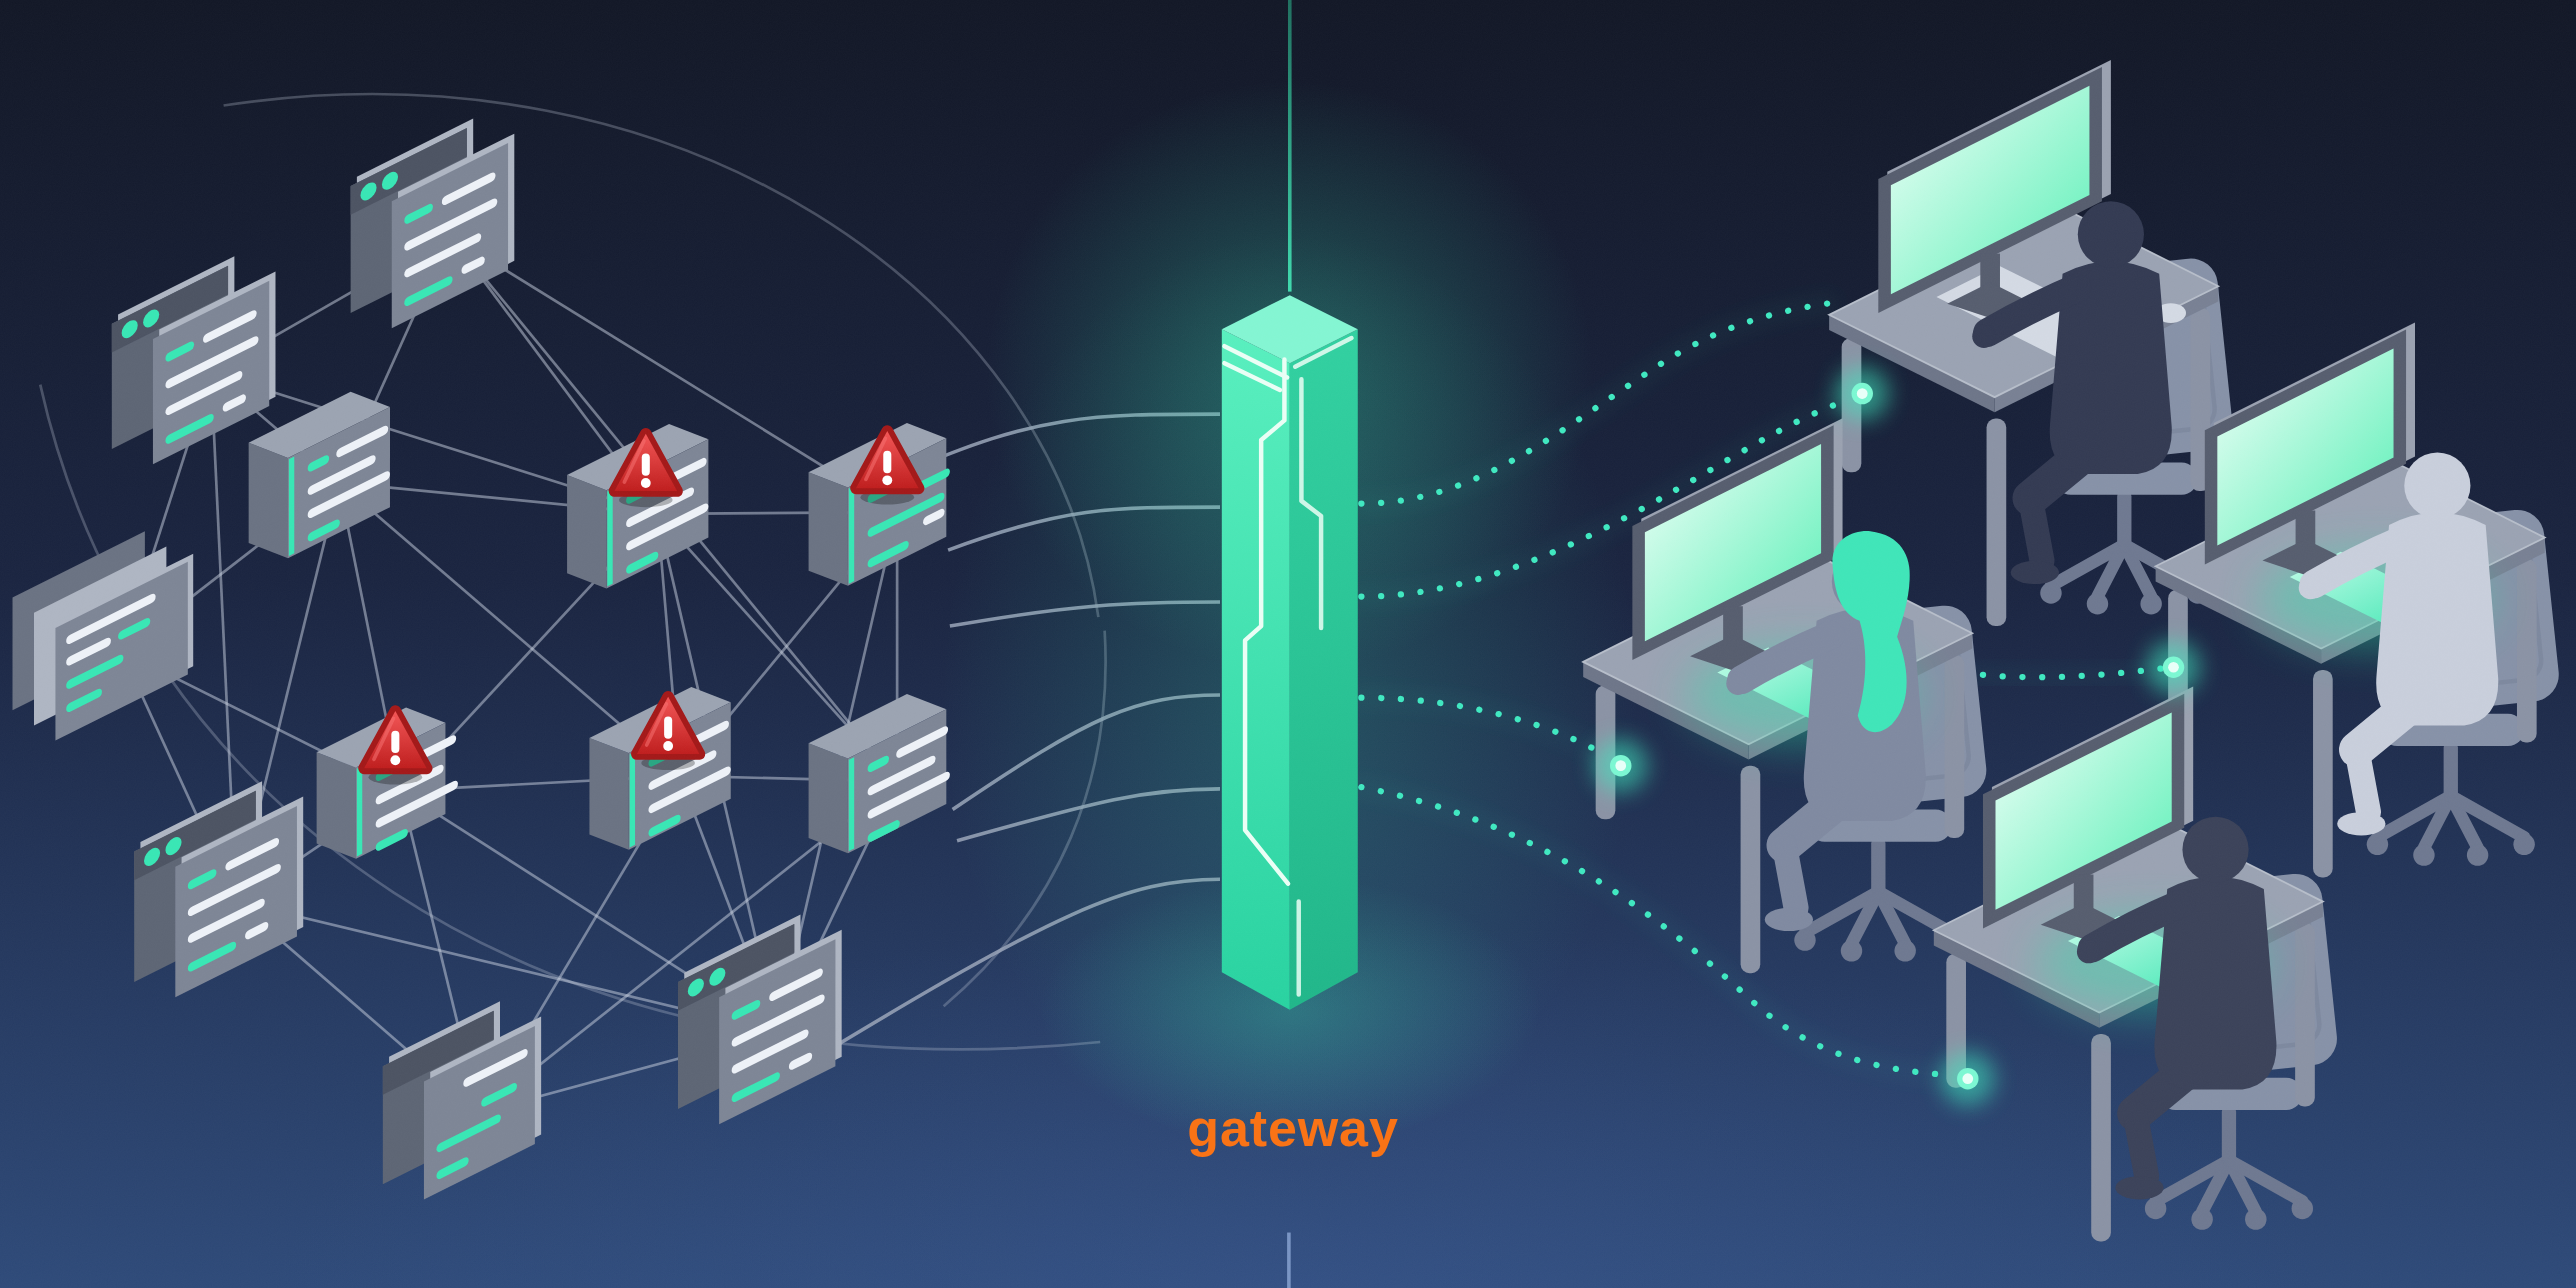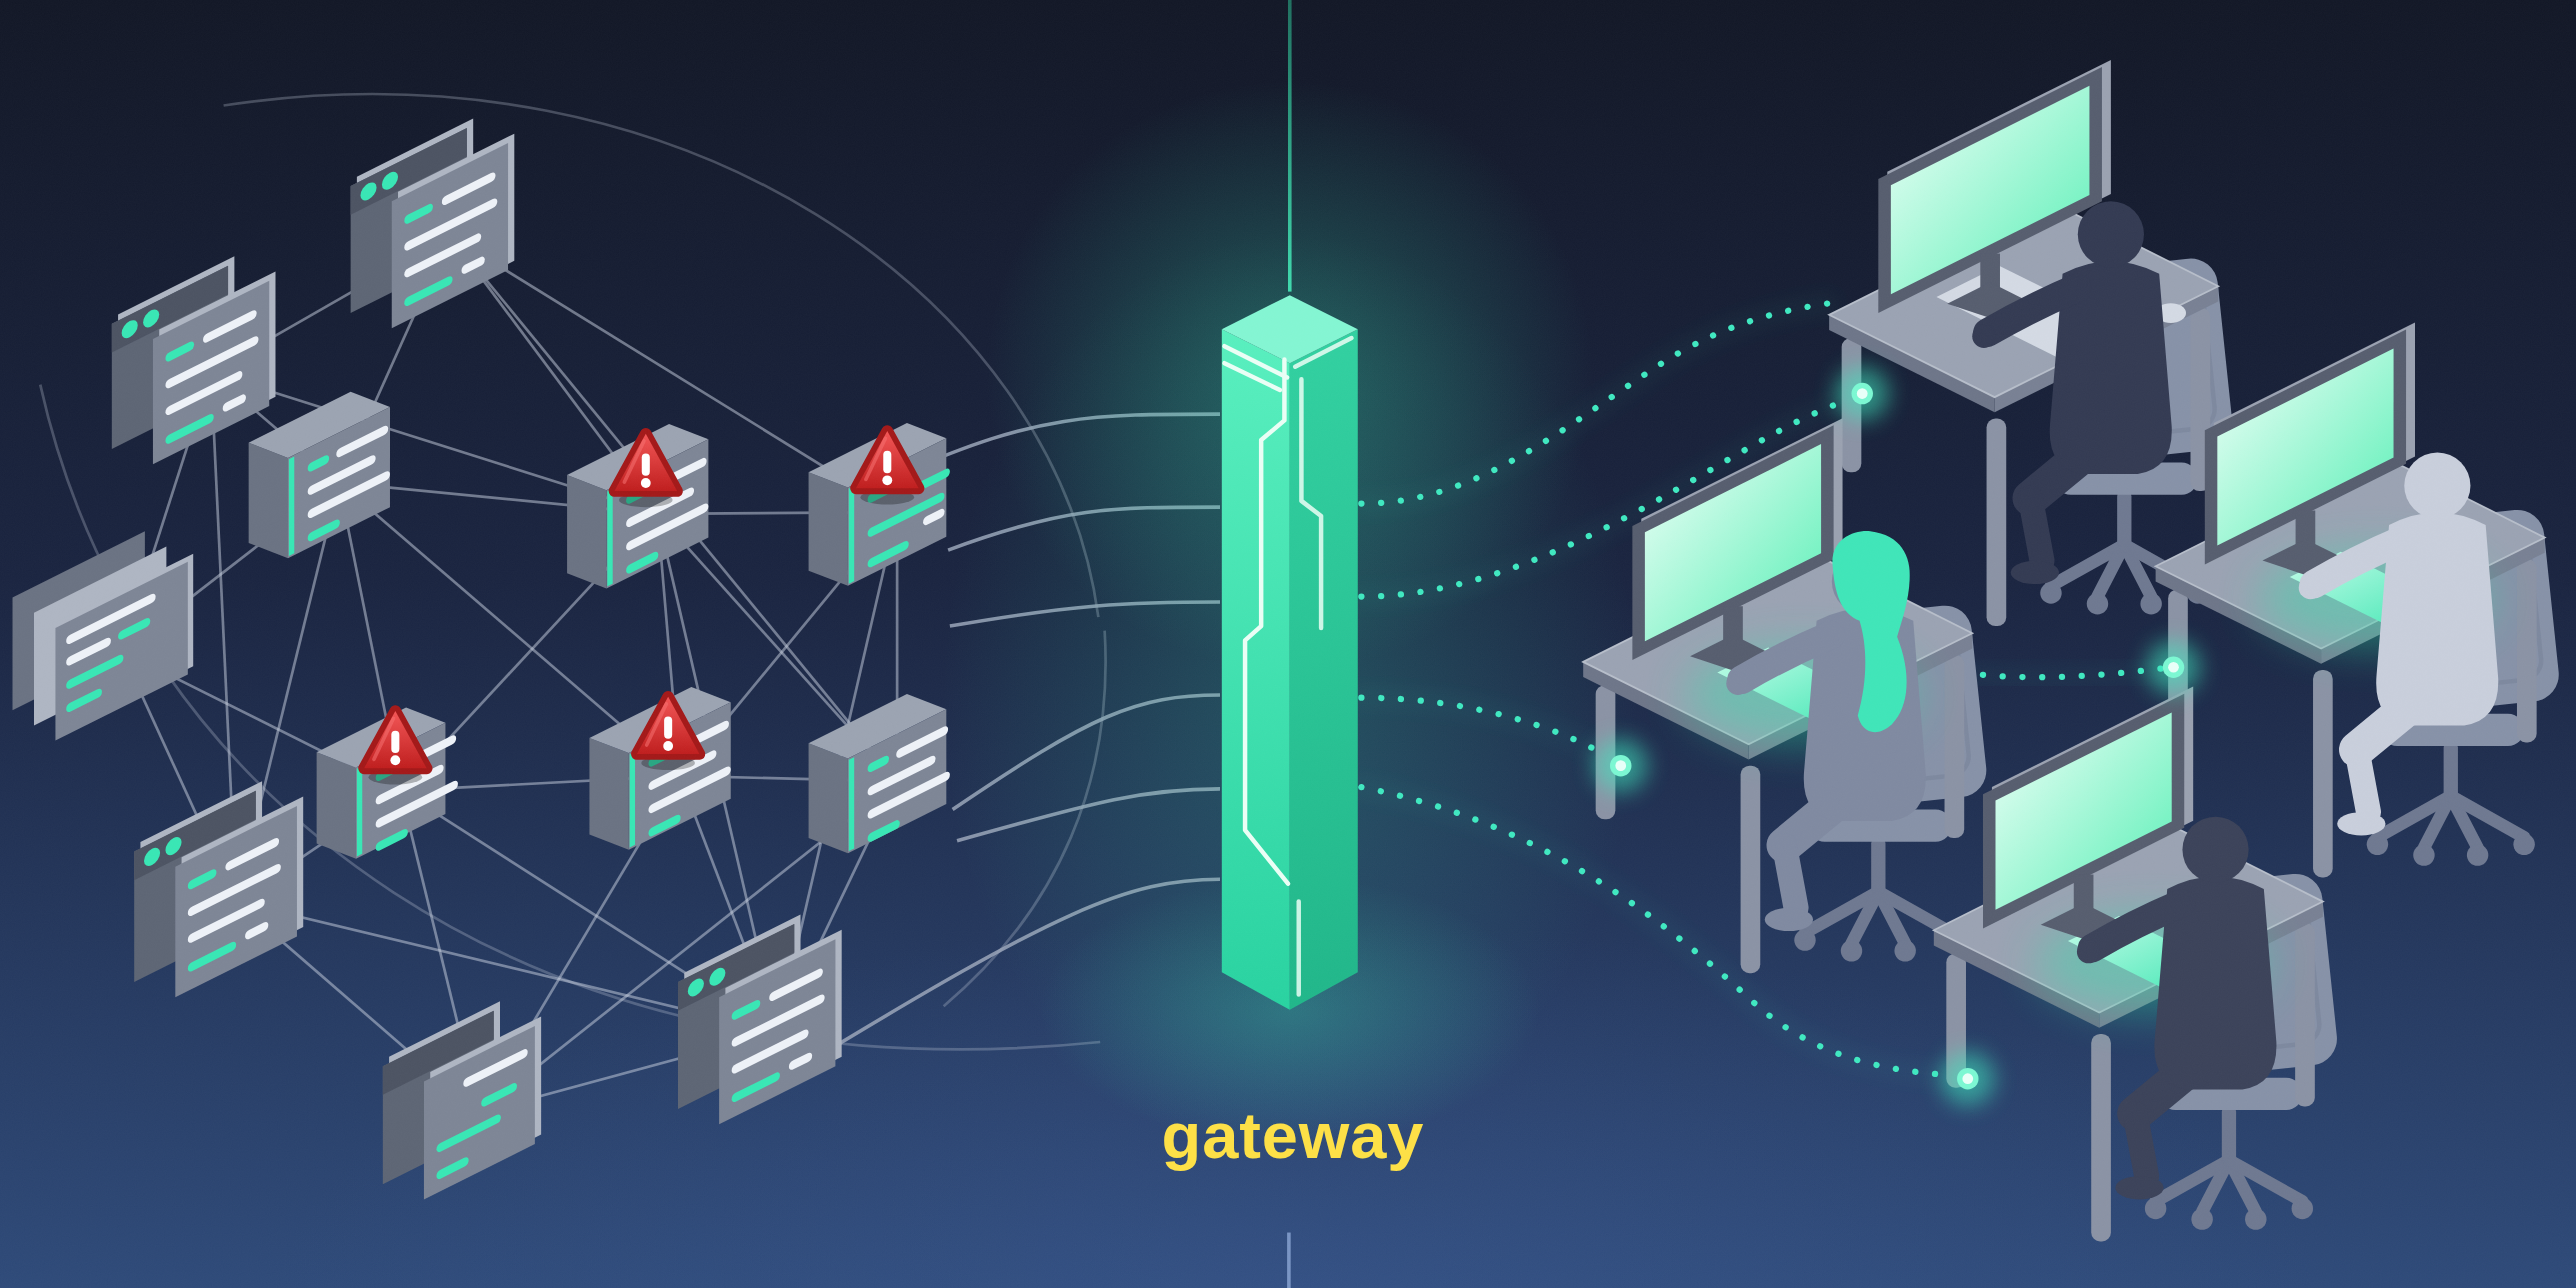--- a/index.html
+++ b/index.html
@@ -1,20 +1,20 @@
 <!DOCTYPE html>
 <html style="font-size:14.3px"><head>
 <meta charset="utf-8">
 <style>
   html,body{margin:0;padding:0;background:#0e1322;}
   .canvas{position:relative;width:2576px;height:1288px;overflow:hidden;
           font-family:"Liberation Sans",sans-serif;}
   .canvas svg{position:absolute;left:0;top:0;}
   .gateway-label{position:absolute;left:1141px;top:1098px;width:304px;text-align:center;
-          font-size:65px;font-weight:700;letter-spacing:0.9px;color:#fde047;
+          font-size:52px;font-weight:700;letter-spacing:0.9px;color:#f97316;
           font-family:"Liberation Sans",sans-serif;}
 </style>
 </head>
 <body>
 
 <div class="canvas">
   <svg id="scene" width="2576" height="1288" viewBox="0 0 2880 1440">
       <defs>
  <linearGradient id="bgGrad" x1="0" y1="0" x2="0" y2="1">
    <stop offset="0" stop-color="#121726"></stop>

